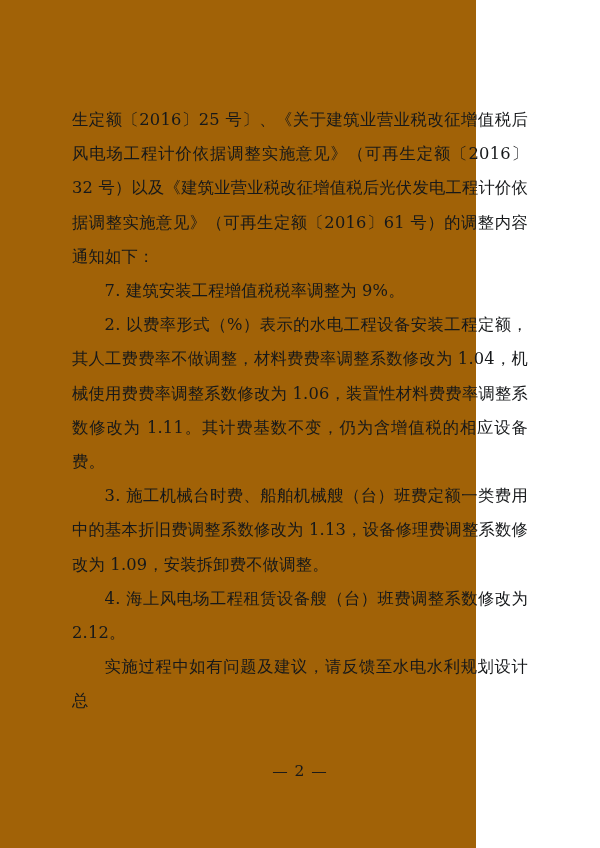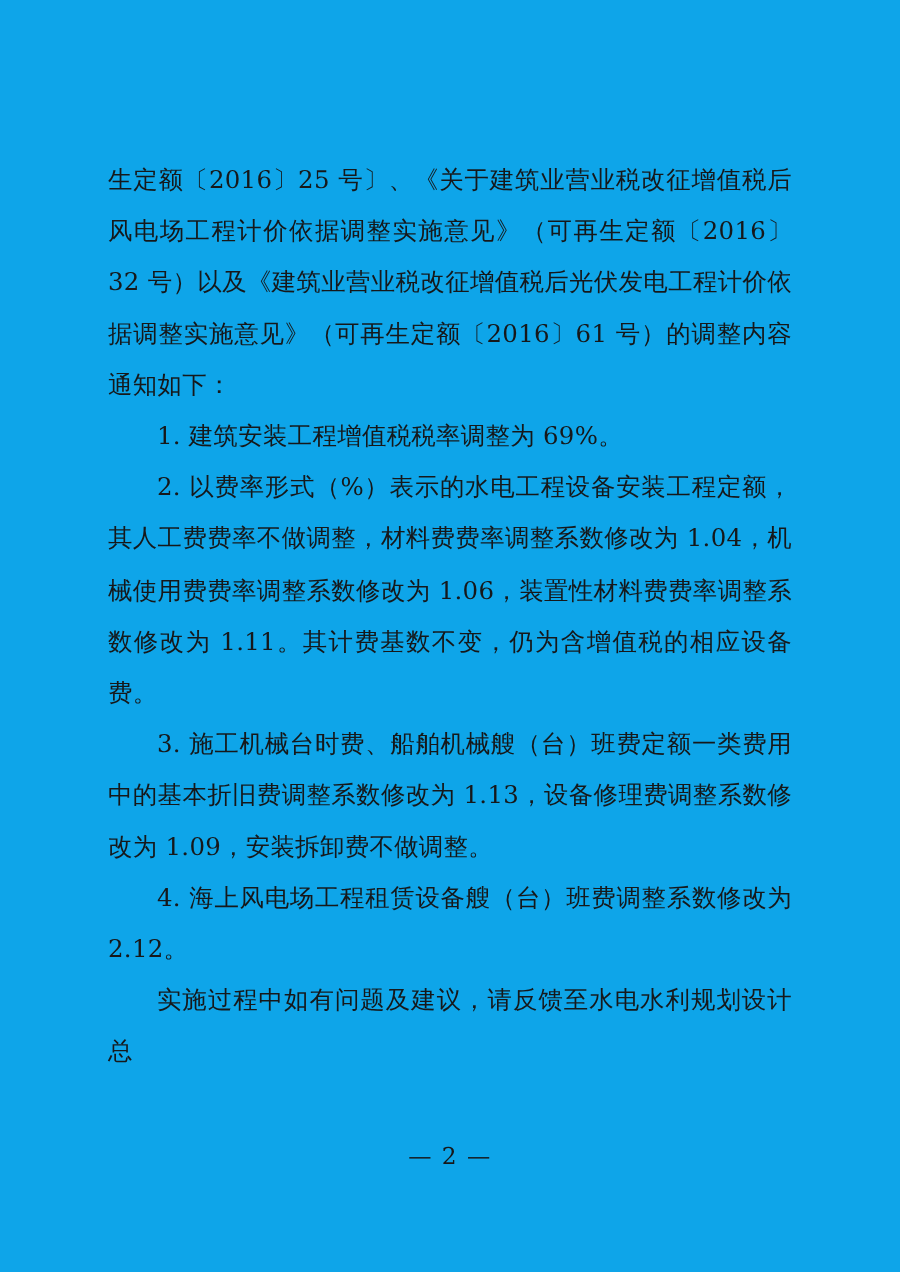--- a/index.html
+++ b/index.html
@@ -12,23 +12,23 @@
     background: #ffffff;
     font-family: "DejaVu Serif", "Liberation Serif", serif;
     color: #1a1a1a;
     position: relative;
     overflow: hidden;
   }
   .page {
     position: absolute;
     top: 0;
     left: 0;
-    width: 600px;
+    width: 476px;
     height: 848px;
-    background: #0ea5e9;
+    background: #a16207;
   }
   .content {
     position: absolute;
     top: 103px;
     left: 72px;
     width: 456px;
   }
   .para {
     font-size: 16.3px;
     line-height: 34.2px;
@@ -56,21 +56,21 @@
     display: inline-block;
   }
 </style>
 </head>
 <body>
 
 <div class="page">
 
   <div class="content">
     <p class="para">生定额〔2016〕25 号〕、《关于建筑业营业税改征增值税后风电场工程计价依据调整实施意见》（可再生定额〔2016〕32 号）以及《建筑业营业税改征增值税后光伏发电工程计价依据调整实施意见》（可再生定额〔2016〕61 号）的调整内容通知如下：</p>
-    <p class="para indent">1. 建筑安装工程增值税税率调整为 69%。</p>
+    <p class="para indent">7. 建筑安装工程增值税税率调整为 9%。</p>
     <p class="para indent">2. 以费率形式（%）表示的水电工程设备安装工程定额，其人工费费率不做调整，材料费费率调整系数修改为 1.04，机械使用费费率调整系数修改为 1.06，装置性材料费费率调整系数修改为 1.11。其计费基数不变，仍为含增值税的相应设备费。</p>
     <p class="para indent">3. 施工机械台时费、船舶机械艘（台）班费定额一类费用中的基本折旧费调整系数修改为 1.13，设备修理费调整系数修改为 1.09，安装拆卸费不做调整。</p>
     <p class="para indent">4. 海上风电场工程租赁设备艘（台）班费调整系数修改为 2.12。</p>
     <p class="para indent">实施过程中如有问题及建议，请反馈至水电水利规划设计总</p>
   </div>
 
   <div class="footer">
     <span class="pg-num">— 2 —</span>
   </div>
 

